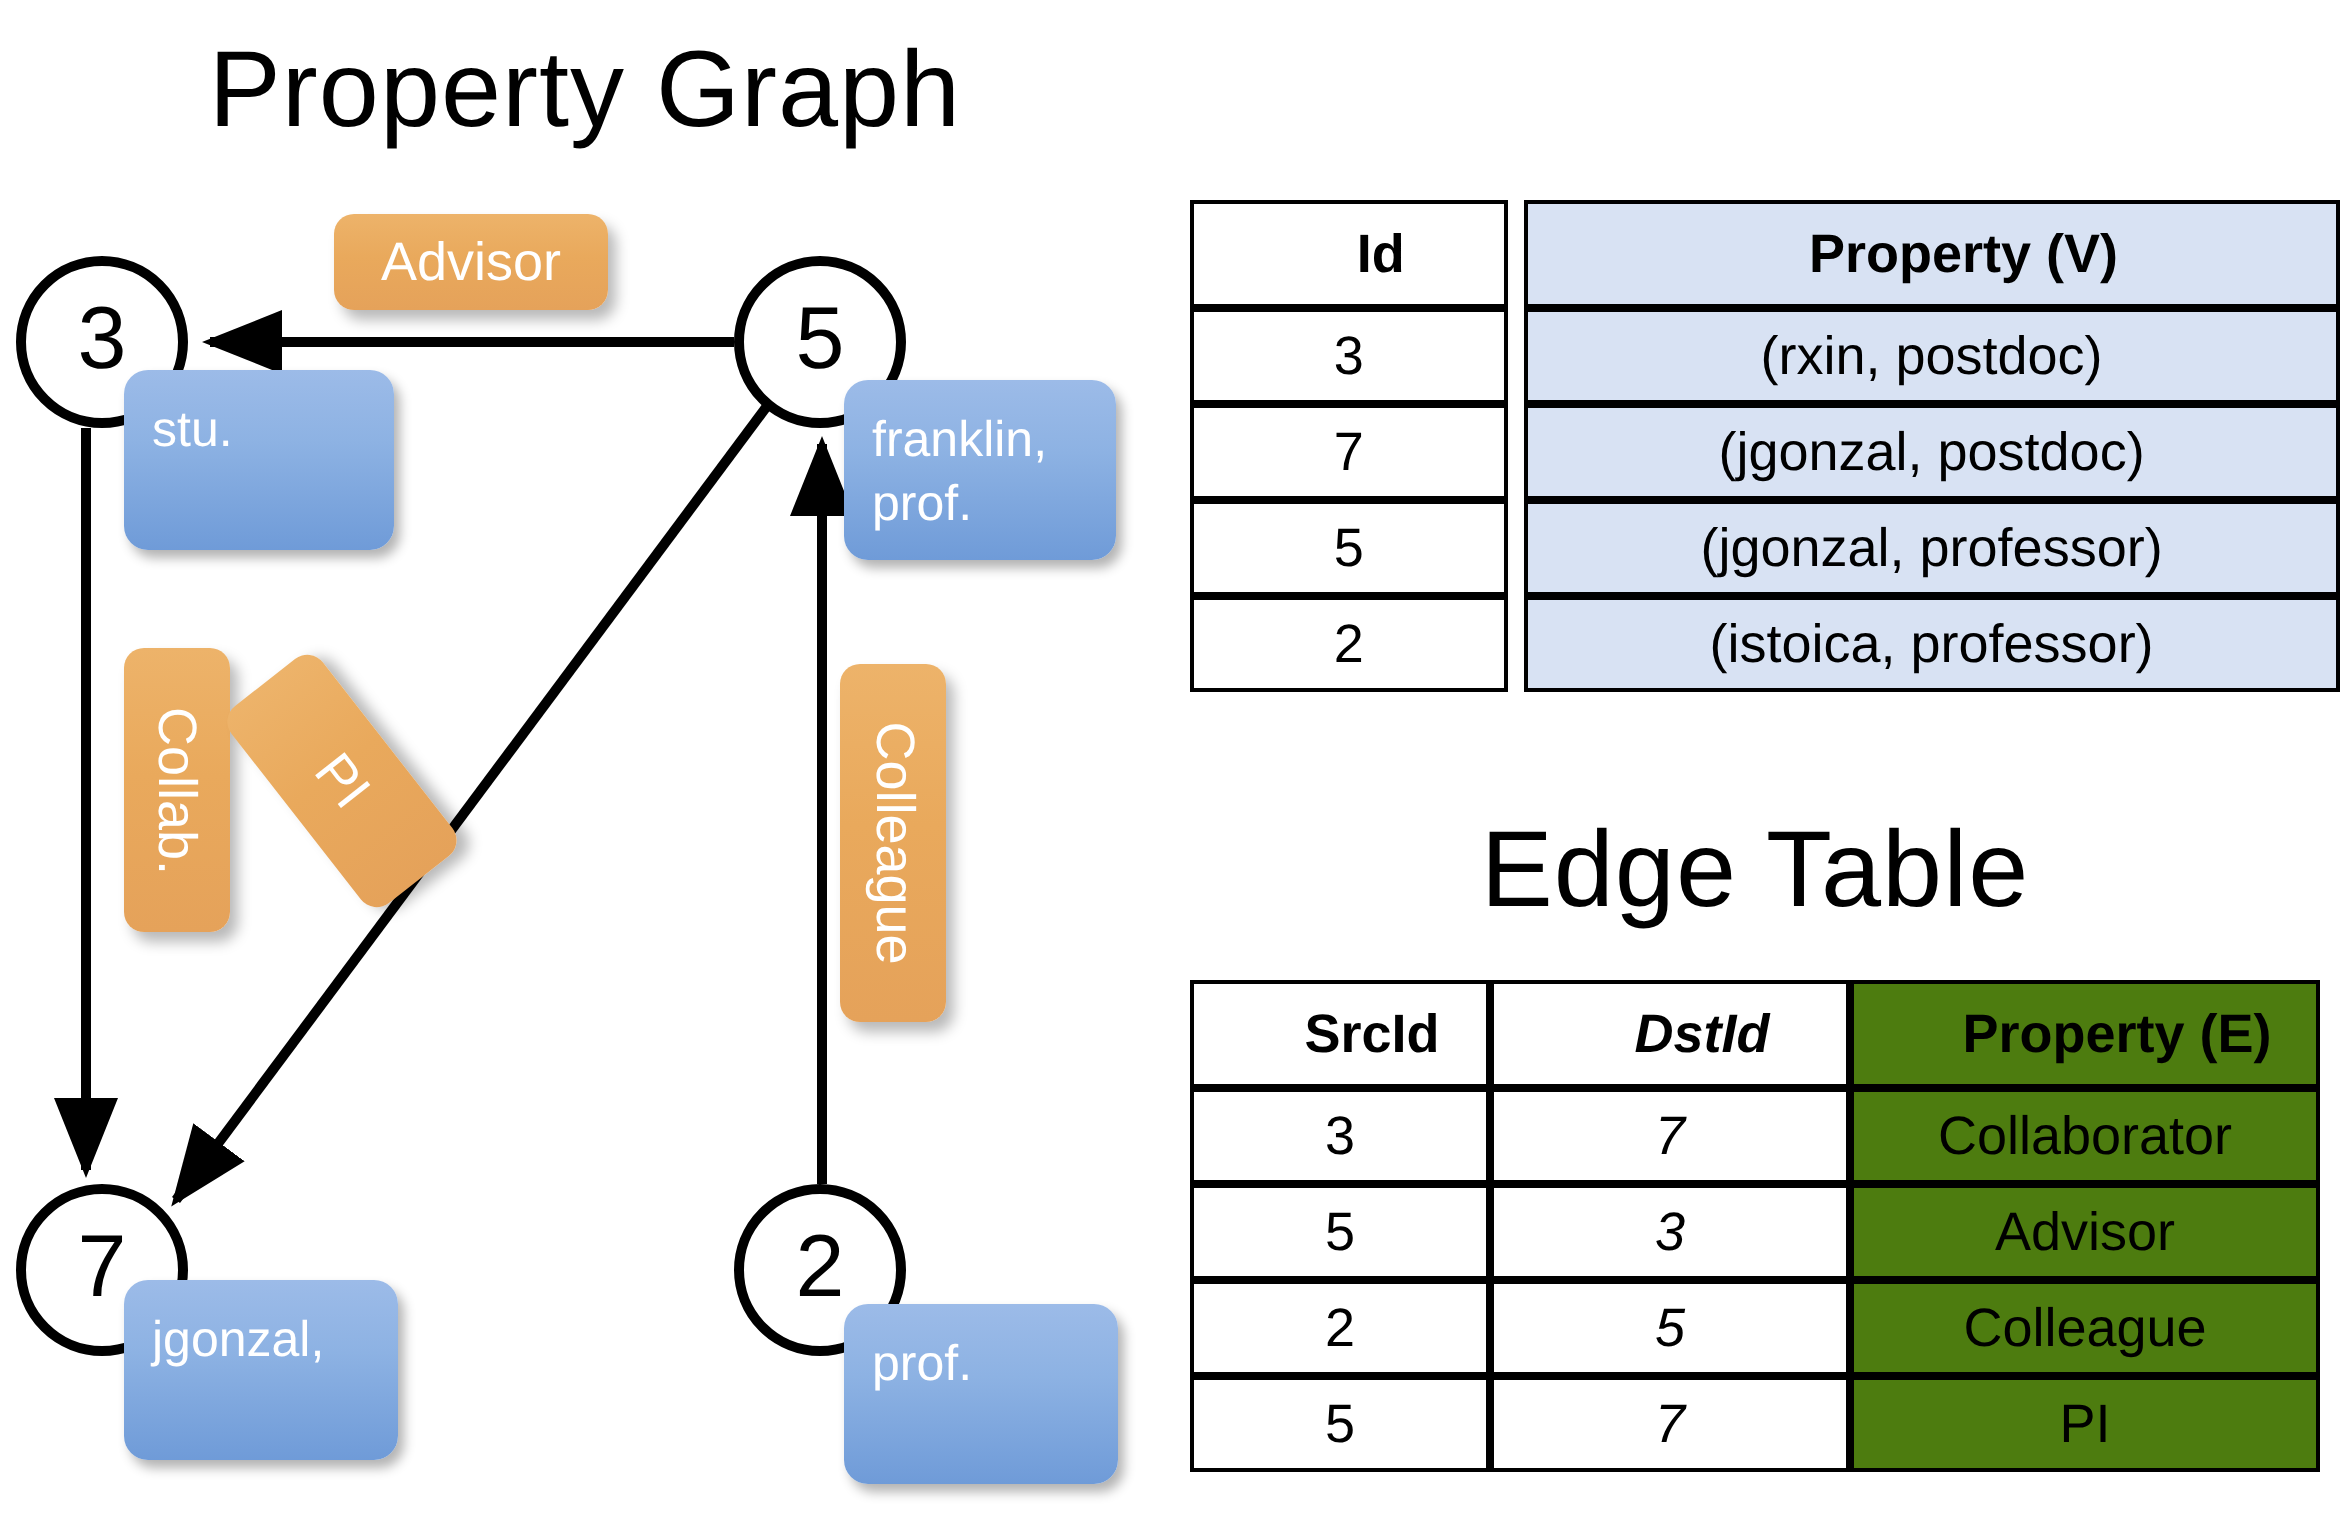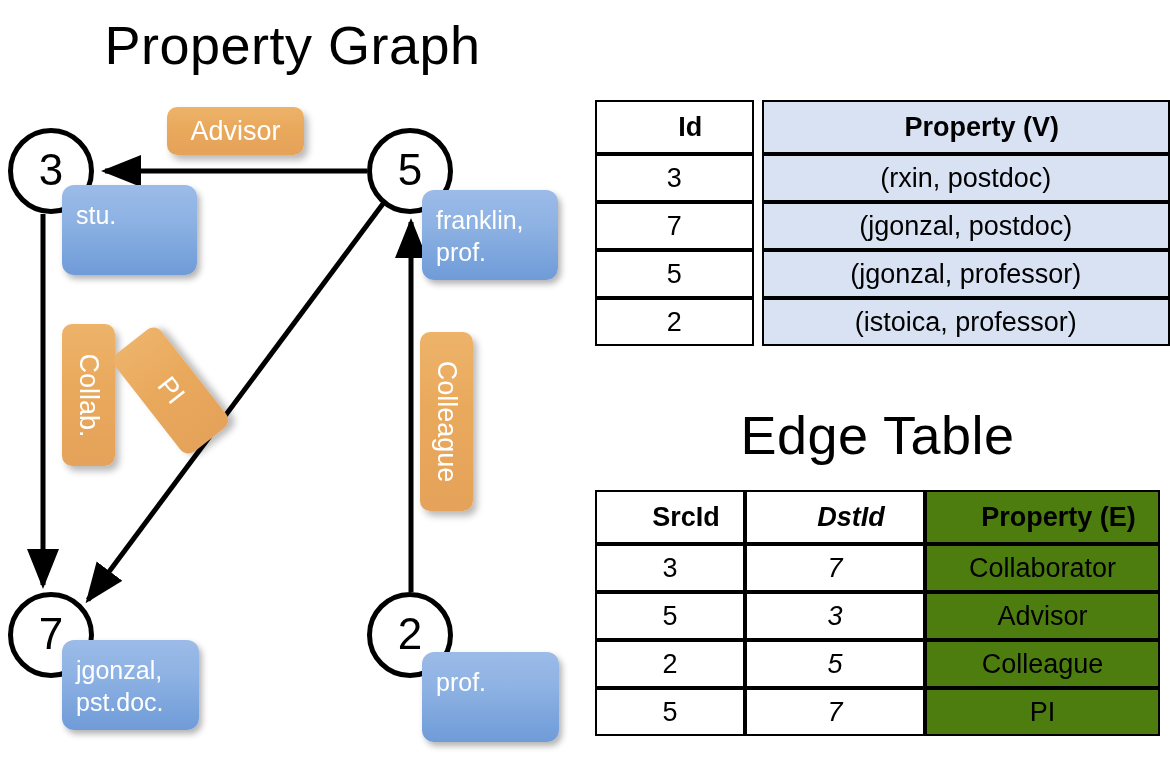--- a/index.html
+++ b/index.html
@@ -207,21 +207,20 @@
 
     <div class="prop-box" id="prop-rxin">
       <span>stu.</span>
     </div>
     <div class="prop-box" id="prop-franklin">
       <span>franklin,</span>
       <span>prof.</span>
     </div>
     <div class="prop-box" id="prop-jgonzal">
       <span>jgonzal,</span>
-      <span>pst.doc.</span>
     </div>
     <div class="prop-box" id="prop-istoica">
       <span>prof.</span>
     </div>
 
     <div class="edge-label" id="edge-label-advisor">
       <span>Advisor</span>
     </div>
     <div class="edge-label" id="edge-label-collab">
       <span>Collab.</span>

